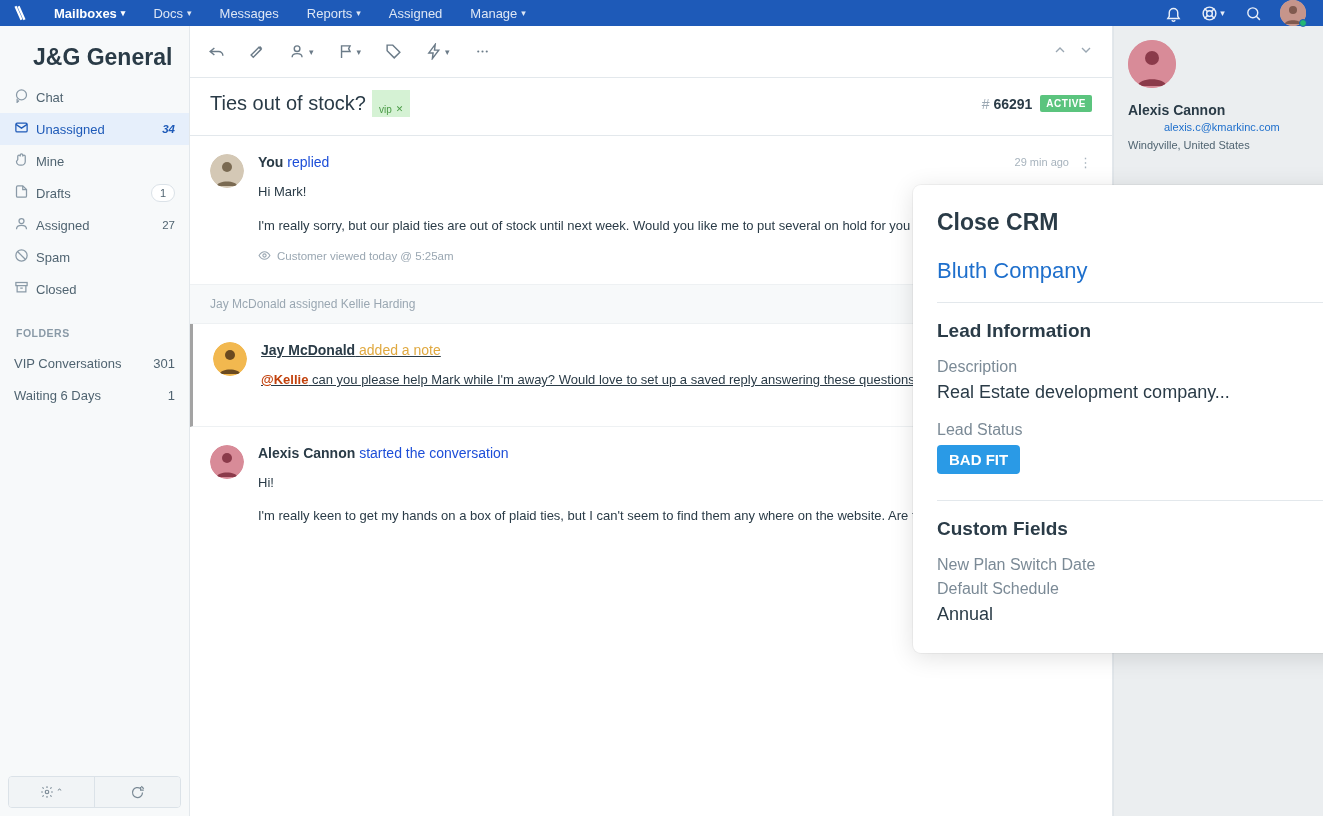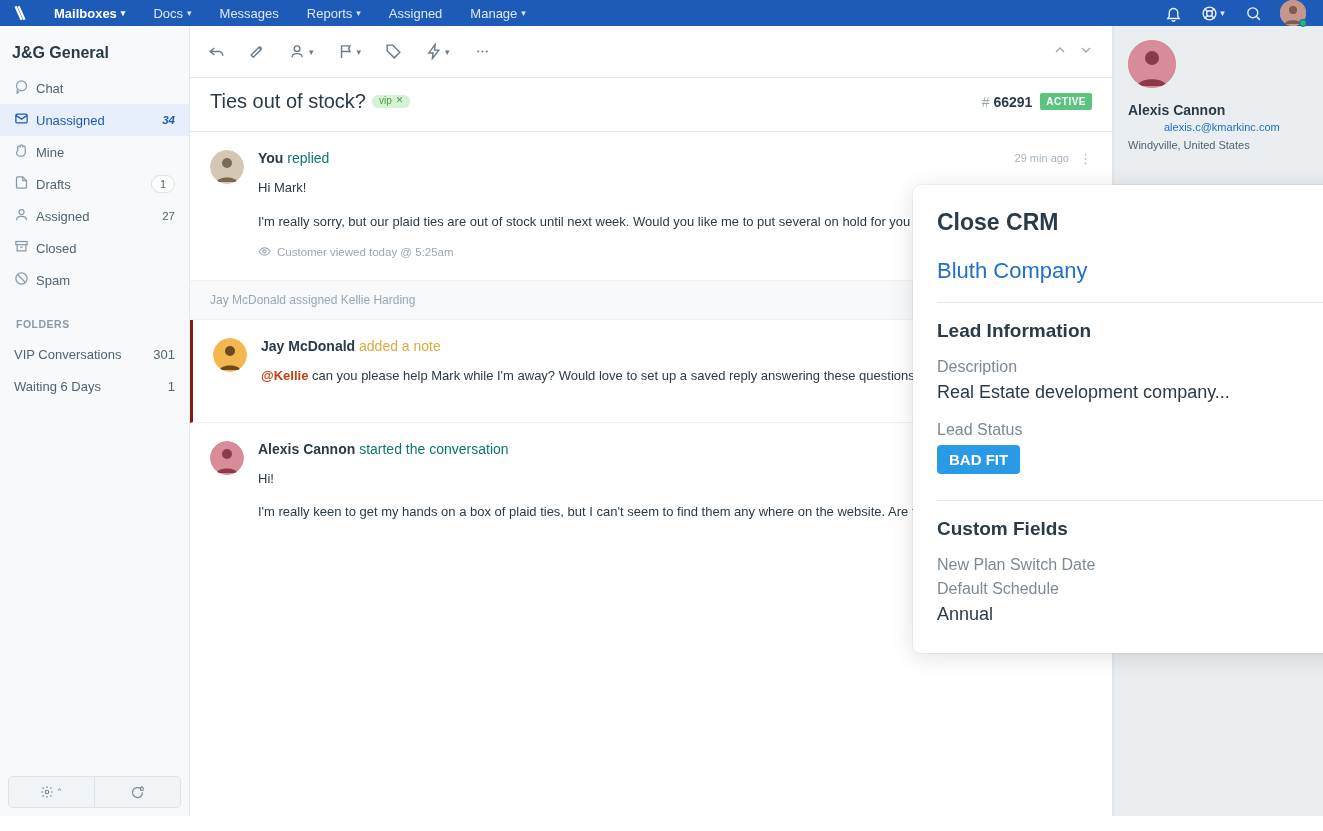--- a/index.html
+++ b/index.html
@@ -26,21 +26,21 @@
 .topnav .nav-item.active { font-weight:600; opacity:1; }
 .topnav .chev { font-size: 9px; margin-left:4px; }
 .topnav .spacer { flex:1; }
 .topnav .icon-btn { width:40px; height:41px; display:flex; align-items:center; justify-content:center; cursor:pointer; opacity:0.9; position:relative; }
 .topnav .avatar { width:26px; height:26px; border-radius:50%; background:#e9b4a2; display:flex; align-items:center; justify-content:center; position:relative; }
 .topnav .avatar .dot { width:8px; height:8px; background:#25c26d; border:1.5px solid #1e5ab8; border-radius:50%; position:absolute; bottom:-1px; right:-1px; }
 
 .layout { display:flex; height: calc(100% - 41px); }
 
 .sidebar { width: 190px; background:#f7f9fa; border-right:1px solid #e3e8ec; display:flex; flex-direction:column; }
-.sidebar .mailbox-title { padding: 18px 16px 10px 12px; font-size:16px; font-weight:700; color:#2a3b47; }
+.sidebar .mailbox-title { padding: 18px 16px 10px 33px; font-size:23px; font-weight:700; color:#2a3b47; }
 .side-list { list-style:none; }
 .side-item { display:flex; align-items:center; padding: 0 14px; height:32px; font-size:13px; color:#506471; cursor:pointer; }
 .side-item .icon { width:22px; color:#8a9aa7; }
 .side-item .label { flex:1; }
 .side-item .count { font-size:11.5px; }
 .side-item.active { background:#e6effb; color:#1e5ab8; }
 .side-item.active .icon { color:#1e5ab8; }
 .side-item.active .count { color:#1e5ab8; font-weight:600;font-style:italic; }
 .side-item .pill { background:#fff; border:1px solid #dbe2e8; border-radius:10px; min-width:24px; height:18px; display:inline-flex; align-items:center; justify-content:center; padding:0 6px; font-size:11px; color:#506471; }
 .folders-hdr { padding: 22px 16px 8px 16px; font-size:10.5px; font-weight:700; letter-spacing:0.5px; color:#8a9aa7; }
@@ -53,33 +53,33 @@
 
 .main { flex:1; display:flex; }
 .conversation { flex:1; display:flex; flex-direction:column; border-right:1px solid #e3e8ec; }
 .toolbar { height:52px; display:flex; align-items:center; padding: 0 18px; gap: 24px; border-bottom:1px solid #e3e8ec; }
 .toolbar .tool { color:#6b7b88; cursor:pointer; display:flex; align-items:center; gap:2px; }
 .toolbar .spacer { flex:1; }
 .toolbar .updown { color:#9aa7b2; display:flex; gap:10px; }
 .toolbar .updown span { cursor:pointer; }
 .subject-row { padding: 12px 20px 18px 20px; display:flex; align-items:center; gap:6px; border-bottom:1px solid #e3e8ec; }
 .subject-row h2 { font-size:20px; font-weight:500; color:#2a3b47; }
-.vip-tag { background:#d5f2d4; color:#4a9b46; font-size:10px; padding:0 7px 2px 7px; border-radius:6px; display:inline-flex; align-items:flex-start; gap:4px; }
+.vip-tag { background:#d5f2d4; color:#4a9b46; font-size:10px; padding:14px 7px 2px 7px; border-radius:0; display:inline-flex; align-items:flex-start; gap:4px; }
 .subject-row .right { margin-left:auto; display:flex; align-items:center; gap:8px; }
 .ticket-num { color:#9aa7b2; font-size:14px; }
 .ticket-num strong { color:#2a3b47; font-weight:600; }
 .active-badge { background:#5bc47e; color:#fff; font-size:10px; padding:3px 6px; border-radius:2px; letter-spacing:0.5px; font-weight:600; }
 
 .message { padding: 18px 20px 22px 20px; border-bottom:1px solid #eef1f3; position:relative; display:flex; gap:14px; }
-.message.note { background:#fff; border-left:3px solid #7f1d1d; }
+.message.note { background:#fff; border-left:3px solid #a3a3a3;text-decoration:underline; }
 .msg-avatar { width:34px; height:34px; border-radius:50%; flex-shrink:0; }
 .msg-body { flex:1; font-size:13px; color:#2a3b47; }
 .msg-header { display:flex; align-items:center; margin-bottom:12px; }
 .msg-author { font-weight:600; font-size:14px; }
-.msg-action { color:#0f766e; font-weight:400; }
+.msg-action { color:#1d4ed8; font-weight:400; }
 .msg-action.note-action { color:#e0a940; }
 .msg-time { color:#a7b3bd; font-size:11px; margin-left:auto; margin-right:10px; }
 .msg-menu { color:#a7b3bd; cursor:pointer; }
 .msg-body p { margin-bottom:14px; line-height:1.5; }
 .viewed { color:#9aa7b2; font-size:11.5px; display:flex; align-items:center; gap:6px; margin-top:6px; }
 .assign-row { background:#f7f9fa; padding:12px 20px; font-size:12px; color:#9aa7b2; border-bottom:1px solid #eef1f3; }
 .mention { font-weight:700; color:#c2410c; }
 
 .customer-panel { width: 210px; background:#ebeef0; border-left:1px solid #e0e5e9; padding:14px 14px; }
 .cust-avatar { width:48px; height:48px; border-radius:50%; background:#d88b98; margin-bottom:10px; }
@@ -209,31 +209,31 @@
       <li class="side-item">
         <span class="icon"><svg width="15" height="15" viewBox="0 0 24 24" fill="none" stroke="currentColor" stroke-width="2">
               <circle cx="12" cy="8" r="4"></circle>
               <path d="M4 21c0-4 4-6 8-6s8 2 8 6"></path>
             </svg></span>
         <span class="label">Assigned</span>
         <span class="count">27</span>
       </li>
       <li class="side-item">
         <span class="icon"><svg width="15" height="15" viewBox="0 0 24 24" fill="none" stroke="currentColor" stroke-width="2">
+              <circle cx="12" cy="12" r="9"></circle>
+              <path d="M6 6l12 12"></path>
+            </svg></span>
+        <span class="label">Spam</span>
+      </li>
+      <li class="side-item">
+        <span class="icon"><svg width="15" height="15" viewBox="0 0 24 24" fill="none" stroke="currentColor" stroke-width="2">
               <rect x="3" y="4" width="18" height="5"></rect>
               <path d="M5 9v10h14V9M10 13h4"></path>
             </svg></span>
         <span class="label">Closed</span>
-      </li>
-      <li class="side-item">
-        <span class="icon"><svg width="15" height="15" viewBox="0 0 24 24" fill="none" stroke="currentColor" stroke-width="2">
-              <circle cx="12" cy="12" r="9"></circle>
-              <path d="M6 6l12 12"></path>
-            </svg></span>
-        <span class="label">Spam</span>
       </li>
     </ul>
     <div class="folders-hdr">FOLDERS</div>
     <div class="folder-item">
       <span class="label">VIP Conversations</span>
       <span class="pill">301</span>
     </div>
     <div class="folder-item">
       <span class="label">Waiting 6 Days</span>
       <span class="pill">1</span>

